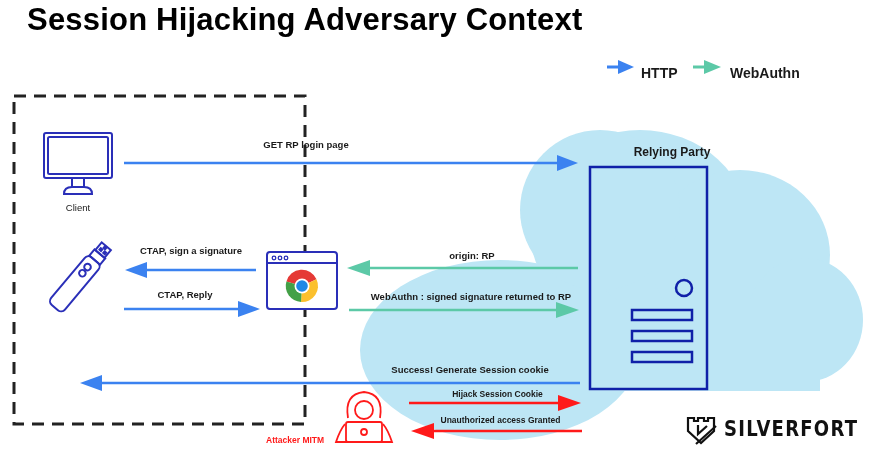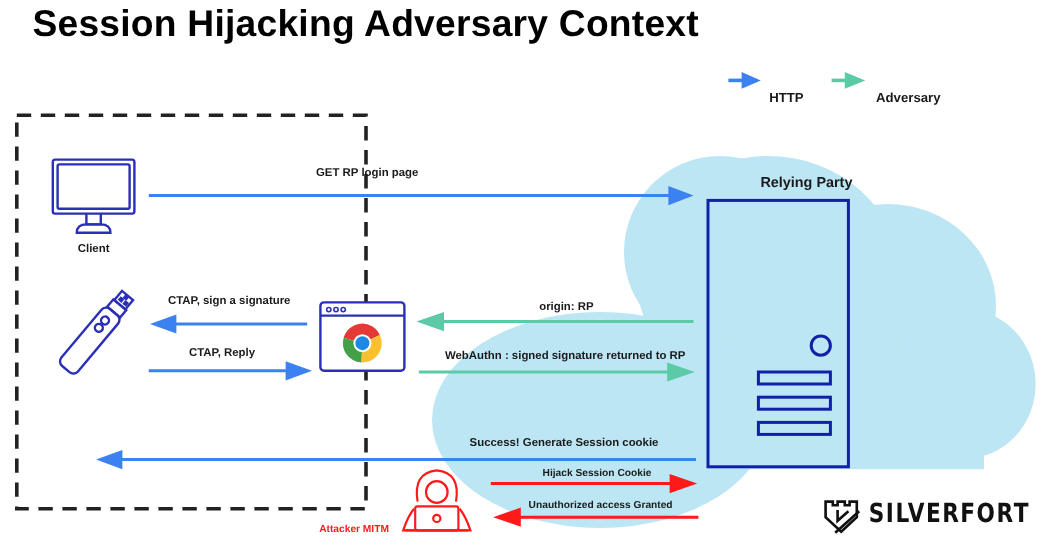--- a/index.html
+++ b/index.html
@@ -1,24 +1,24 @@
 <!DOCTYPE html>
 <html><head>
   <meta charset="utf-8">
   <style>
     html, body { margin: 0; padding: 0; background: #ffffff; }
     body { width: 872px; height: 459px; position: relative; overflow: hidden; font-family: "Liberation Sans", sans-serif; }
     #stage { position: absolute; left: 0; top: 0; width: 872px; height: 459px; border-radius: 20px; }
     .txt { position: absolute; white-space: nowrap; color: #1a1a1a; }
     .title { left: 27px; top: 2px; font-size: 31px; font-weight: bold; color: #000; letter-spacing: 0.2px; }
     .section { left: 12px; top: 66px; font-size: 13px; font-weight: bold; }
-    .legend-lbl { font-size: 11px; font-weight: bold; top: 76px; }
+    .legend-lbl { font-size: 14px; font-weight: bold; top: 65px; }
     .lbl { font-size: 9.5px; font-weight: bold; text-align: center; transform: translateX(-50%); }
     .lbl-small { font-size: 8.5px; padding-left: 11px; }
-    .node-lbl { font-size: 9.5px; font-weight: bold; transform: translateX(-50%); }
+    .node-lbl { font-size: 9.5px; font-weight: normal; transform: translateX(-50%); }
     .rp-lbl { font-size: 12px; font-weight: bold; transform: translateX(-50%); }
     .attacker-lbl { font-size: 8.5px; font-weight: bold; color: #ff1a1a; }
     .brand { font-size: 22px; font-weight: bold; letter-spacing: 1.5px; color: #111; font-family: "DejaVu Sans", sans-serif; transform: scaleX(0.82); transform-origin: left center; }
   </style>
 </head>
 <body>
 
 <div id="stage">
 
   <svg width="872" height="459" style="position:absolute;left:0;top:0">
@@ -136,21 +136,21 @@
     <g fill="none" stroke="#111" stroke-width="2.2">
       <path d="M688,418 L688,431 L701,443 L714,431 L714,418 L708,418 L708,421 L704,421 L704,418 L698,418 L698,421 L694,421 L694,418 Z"></path>
       <path d="M698,425 L698,434 L707,426"></path>
       <path d="M696,444 L716,426"></path>
     </g>
   </svg>
 
   <div class="txt title">Session Hijacking Adversary Context</div>
 
   <div class="txt legend-lbl" style="left:641px;">HTTP</div>
-  <div class="txt legend-lbl" style="left:730px;">Adversary</div>
+  <div class="txt legend-lbl" style="left:730px;">WebAuthn</div>
 
   <div class="txt node-lbl" style="left:78px; top:202px;">Client</div>
   <div class="txt rp-lbl" style="left:650px; top:145px;padding-left:44px;">Relying Party</div>
   <div class="txt attacker-lbl" style="left:266px; top:435px;">Attacker MITM</div>
 
   <div class="txt lbl" style="left:306px; top:139px;">GET RP login page</div>
   <div class="txt lbl" style="left:191px; top:245px;">CTAP, sign a signature</div>
   <div class="txt lbl" style="left:185px; top:289px;">CTAP, Reply</div>
   <div class="txt lbl" style="left:472px; top:250px;">origin: RP</div>
   <div class="txt lbl" style="left:471px; top:291px;">WebAuthn : signed signature returned to RP</div>

